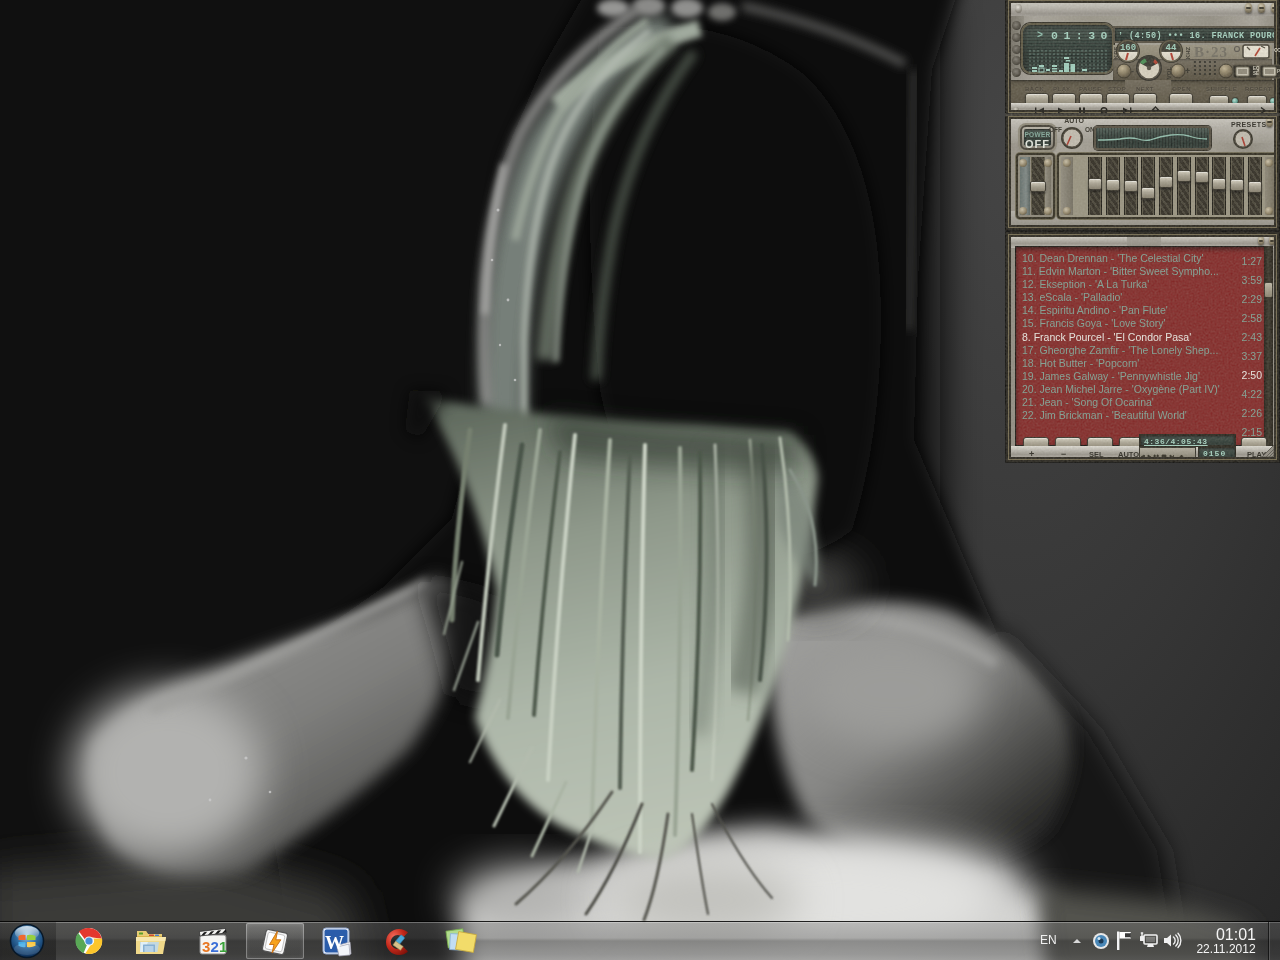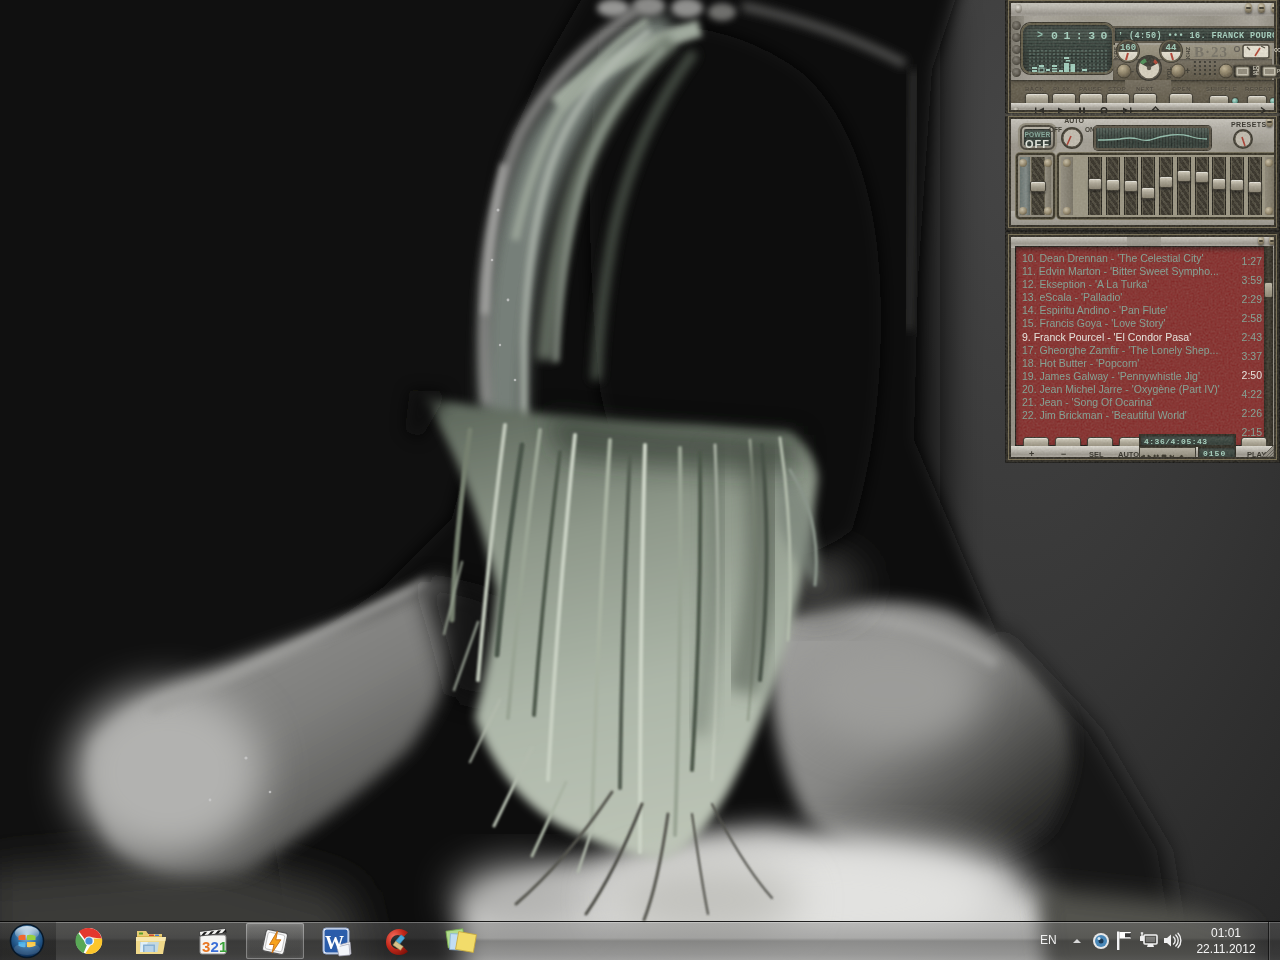--- a/index.html
+++ b/index.html
@@ -459,21 +459,21 @@
   <div class="rivet" style="left:260px;top:1px;width:6px;height:9px;"></div>
 
   <div style="position:absolute;left:6px;top:11px;width:253px;height:200px;background:#7f1d1d;border:1px solid #0d0b07;box-shadow:inset 0 2px 5px rgba(0,0,0,.7);overflow:hidden;font-size:10.5px;letter-spacing:0;color:#7ca193;">
    <div style="position:absolute;left:6px;top:5px;line-height:13.1px;white-space:nowrap;">
     10. Dean Drennan - 'The Celestial City'<br>
     11. Edvin Marton - 'Bitter Sweet Sympho...<br>
     12. Ekseption - 'A La Turka'<br>
     13. eScala - 'Palladio'<br>
     14. Espiritu Andino - 'Pan Flute'<br>
     15. Francis Goya - 'Love Story'<br>
-    <span style="color:#f1f0ea;">9. Franck Pourcel - 'El Condor Pasa'</span><br>
+    <span style="color:#f1f0ea;">8. Franck Pourcel - 'El Condor Pasa'</span><br>
     17. Gheorghe Zamfir - 'The Lonely Shep...<br>
     18. Hot Butter - 'Popcorn'<br>
     19. James Galway - 'Pennywhistle Jig'<br>
     20. Jean Michel Jarre - 'Oxygène (Part IV)'<br>
     21. Jean - 'Song Of Ocarina'<br>
     22. Jim Brickman - 'Beautiful World'
    </div>
    <div style="position:absolute;right:5px;top:5px;line-height:19px;text-align:right;white-space:nowrap;">
     1:27<br>3:59<br>2:29<br>2:58<br>2:43<br>3:37<br><span style="color:#f1f0ea;">2:50</span><br>4:22<br>2:26<br>2:15<br>4:14<br>3:36<br>3:10
    </div>
@@ -489,21 +489,21 @@
   <div class="tab" style="left:110px;top:202px;width:26px;"></div>
   <div class="tab" style="left:232px;top:202px;width:26px;"></div>
   <div class="metalH" style="position:absolute;left:0;top:211px;right:0;bottom:0;"></div>
   <div style="position:absolute;left:20px;top:214px;font-size:9px;font-weight:bold;color:#23211a;">+</div>
   <div style="position:absolute;left:52px;top:214px;font-size:9px;font-weight:bold;color:#23211a;">−</div>
   <div style="position:absolute;left:80px;top:215px;font-size:7.5px;font-weight:bold;color:#23211a;">SEL</div>
   <div style="position:absolute;left:109px;top:215px;font-size:7.5px;font-weight:bold;color:#23211a;">AUTO</div>
   <div style="position:absolute;left:238px;top:215px;font-size:7.5px;font-weight:bold;color:#23211a;">PLAY</div>
 
   <div class="lcd" style="position:absolute;left:130px;top:199px;width:97px;height:13px;border:2px solid #1c1a12;">
-   <div class="lcdtx" style="position:absolute;left:3px;top:1px;font-size:8px;letter-spacing:.5px;">4:36/4:05:43</div>
+   <div class="lcdtx" style="position:absolute;left:3px;top:1px;font-size:8px;letter-spacing:.5px;text-decoration:underline;">4:36/4:05:43</div>
   </div>
   <div style="position:absolute;left:130px;top:212px;width:57px;height:12px;background:linear-gradient(180deg,#b5b0a2,#827d6d);border:1px solid #2c2920;">
    <svg width="55" height="10" viewBox="0 0 55 10">
     <g fill="#262319" stroke="#262319">
      <path d="M4,3 l-3,2 l3,2 Z M4.5,3 v4 M8,3 l3,2 l-3,2 Z M14,3 h1.2 v4 h-1.2 Z M17,3 h1.2 v4 h-1.2 Z M22,3 h4 v4 h-4 Z M30,3 l3,2 l-3,2 Z M33.5,3 v4 M39,6 l2.5,-3 l2.5,3 Z" stroke-width="0.8"></path>
     </g>
    </svg>
   </div>
   <div class="lcd" style="position:absolute;left:189px;top:212px;width:38px;height:12px;border:1px solid #1c1a12;">
    <div class="lcdtx" style="position:absolute;left:4px;top:1px;font-size:8px;letter-spacing:1px;">0150</div>
@@ -630,17 +630,17 @@
   <rect x="4" y="3" width="13" height="9" rx="1" fill="none" stroke="#f0f0f0" stroke-width="1.6"></rect>
   <rect x="6" y="5" width="9" height="5" fill="#f0f0f0" opacity="0.25"></rect>
   <path d="M8,12 L13,12 L14,15 L7,15 Z" fill="#f0f0f0"></path>
   <path d="M2,1 L2,5 M0.8,1 L3.2,1" stroke="#f0f0f0" stroke-width="1.4"></path>
   <rect x="0" y="4" width="4" height="5" rx="0.5" fill="#f0f0f0"></rect>
  </svg>
  <svg style="position:absolute;left:1163px;top:10px;" width="20" height="17" viewBox="0 0 20 17">
   <path d="M1,6 L4,6 L8,2.5 L8,14.5 L4,11 L1,11 Z" fill="#f0f0f0"></path>
   <path d="M10.5,5 A4.5,4.5 0 0 1 10.5,12 M12.8,3 A7.5,7.5 0 0 1 12.8,14 M15,1.2 A10.5,10.5 0 0 1 15,15.6" fill="none" stroke="#f0f0f0" stroke-width="1.4" stroke-linecap="round"></path>
  </svg>
- <div style="position:absolute;left:1196px;top:4px;width:60px;text-align:center;font-size:12px;color:#f4f4f4;">01:01</div>
+ <div style="position:absolute;left:1196px;top:4px;width:60px;text-align:right;font-size:16px;color:#f4f4f4;">01:01</div>
  <div style="position:absolute;left:1190px;top:20px;width:72px;text-align:center;font-size:12px;color:#f4f4f4;">22.11.2012</div>
  <div style="position:absolute;right:0;top:0;width:12px;height:38px;border-left:1px solid rgba(0,0,0,.6);box-shadow:inset 1px 0 0 rgba(255,255,255,.15);background:rgba(60,60,60,.3);"></div>
 </div>
 </div>
 
 </body></html>

